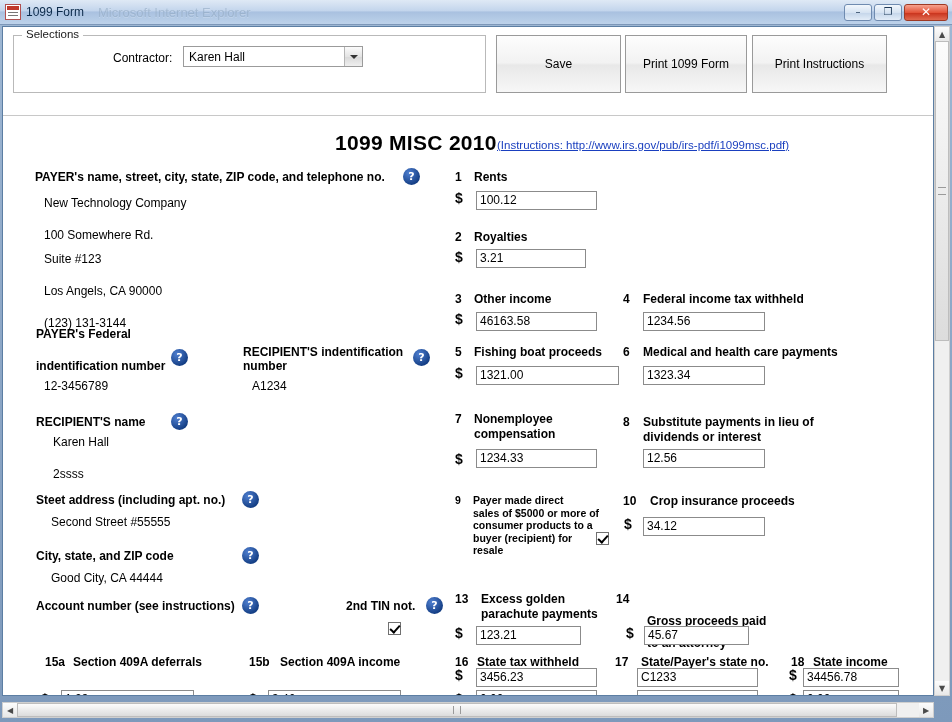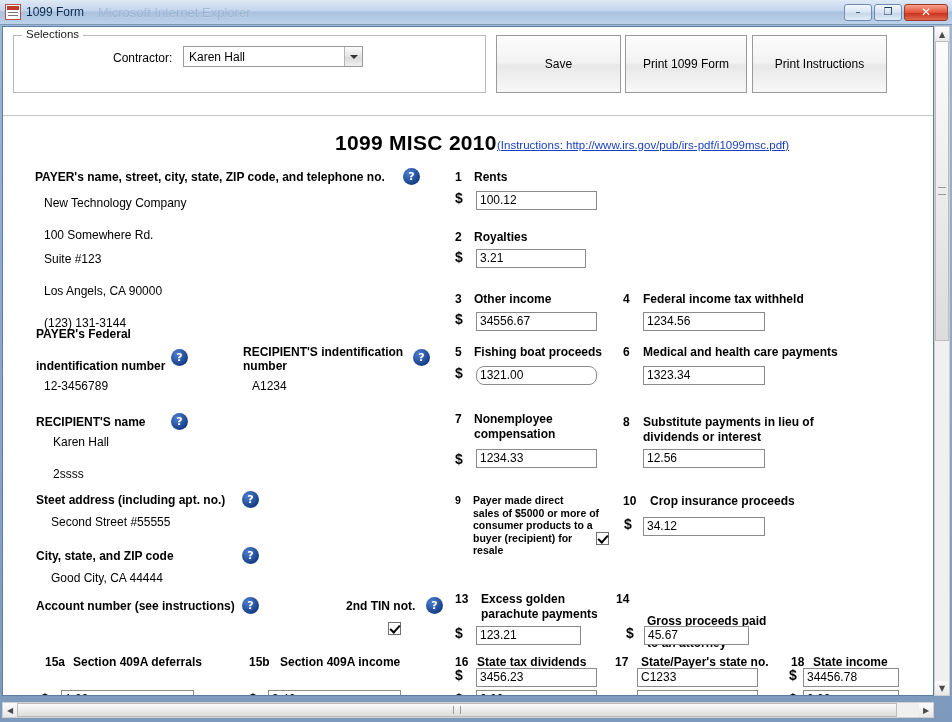--- a/index.html
+++ b/index.html
@@ -409,30 +409,30 @@
     <div class="field" style="left:473px; top:164px; width:121px;">100.12</div>
 
     <div class="t b" style="left:452px; top:203px;">2</div>
     <div class="t b" style="left:471px; top:203px;">Royalties</div>
     <div class="dollar" style="left:452px; top:222px;">$</div>
     <div class="field" style="left:473px; top:222px; width:110px;">3.21</div>
 
     <div class="t b" style="left:452px; top:265px;">3</div>
     <div class="t b" style="left:471px; top:265px;">Other income</div>
     <div class="dollar" style="left:452px; top:284px;">$</div>
-    <div class="field" style="left:473px; top:285px; width:121px;">34556.67</div>
+    <div class="field" style="left:473px; top:285px; width:121px;">46163.58</div>
 
     <div class="t b" style="left:620px; top:265px;">4</div>
     <div class="t b" style="left:640px; top:265px;">Federal income tax withheld</div>
     <div class="field" style="left:640px; top:285px; width:122px;">1234.56</div>
 
     <div class="t b" style="left:452px; top:318px;">5</div>
     <div class="t b" style="left:471px; top:318px;">Fishing boat proceeds</div>
     <div class="dollar" style="left:452px; top:338px;">$</div>
-    <div class="field" style="left:473px; top:339px; width:121px;border-radius:8px;">1321.00</div>
+    <div class="field" style="left:473px; top:339px; width:143px;">1321.00</div>
 
     <div class="t b" style="left:620px; top:318px;">6</div>
     <div class="t b" style="left:640px; top:318px;">Medical and health care payments</div>
     <div class="field" style="left:640px; top:339px; width:122px;">1323.34</div>
 
     <div class="t b" style="left:452px; top:385px;">7</div>
     <div class="t b" style="left:471px; top:385px; line-height:15px;">Nonemployee
 compensation</div>
     <div class="dollar" style="left:452px; top:424px;">$</div>
     <div class="field" style="left:473px; top:422px; width:121px;">1234.33</div>
@@ -471,21 +471,21 @@
     <div class="t b" style="left:70px; top:628px;">Section 409A deferrals</div>
     <div class="dollar" style="left:38px; top:664px;">$</div>
     <div class="field" style="left:58px; top:663px; width:133px;">1.23</div>
 
     <div class="t b" style="left:246px; top:628px;">15b</div>
     <div class="t b" style="left:277px; top:628px;">Section 409A income</div>
     <div class="dollar" style="left:246px; top:664px;">$</div>
     <div class="field" style="left:265px; top:663px; width:133px;">3.46</div>
 
     <div class="t b" style="left:452px; top:628px;">16</div>
-    <div class="t b" style="left:474px; top:628px;">State tax dividends</div>
+    <div class="t b" style="left:474px; top:628px;">State tax withheld</div>
     <div class="dollar" style="left:452px; top:640px;">$</div>
     <div class="field" style="left:473px; top:641px; width:121px;">3456.23</div>
     <div class="dollar" style="left:452px; top:664px;">$</div>
     <div class="field" style="left:473px; top:663px; width:121px;">0.00</div>
 
     <div class="t b" style="left:612px; top:628px;">17</div>
     <div class="t b" style="left:638px; top:628px;">State/Payer's state no.</div>
     <div class="field" style="left:634px; top:641px; width:121px;">C1233</div>
     <div class="field" style="left:634px; top:663px; width:121px;"></div>
 

